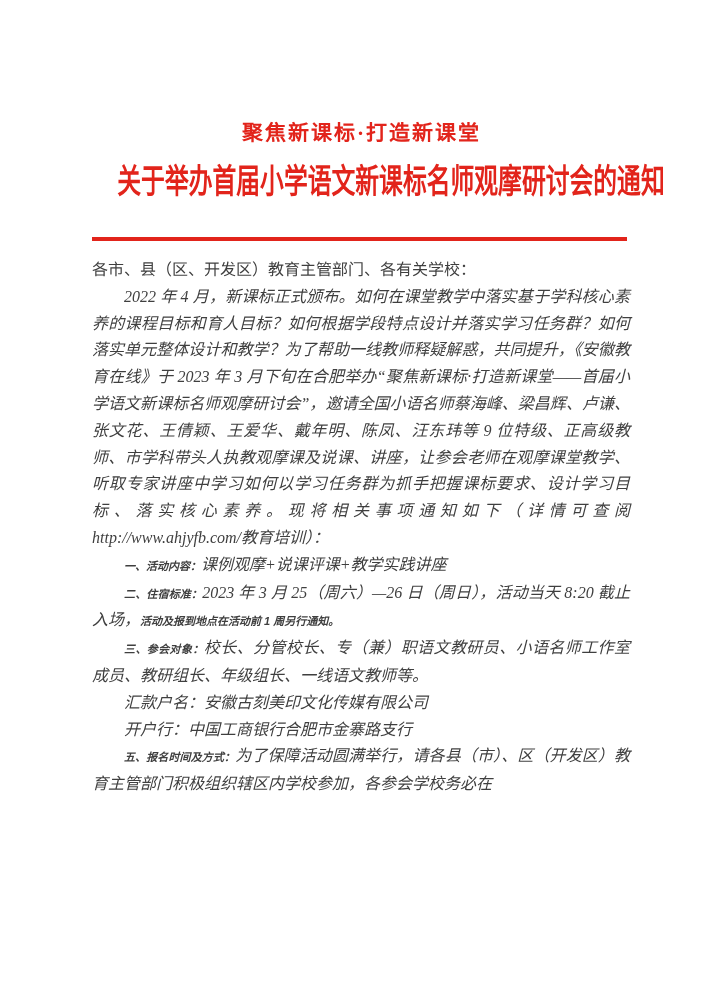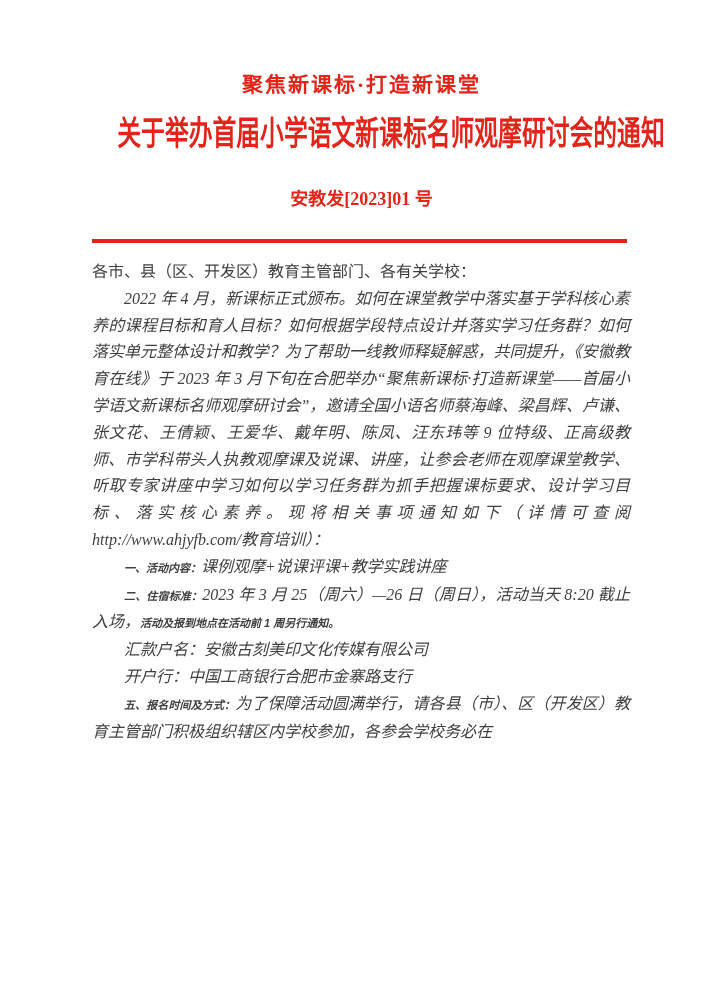--- a/index.html
+++ b/index.html
@@ -12,21 +12,21 @@
     width:723px;height:999px;
     background:#ffffff;
     font-family:"Liberation Serif","DejaVu Serif",serif;
   }
   .page{
     position:relative;
     box-sizing:border-box;
     width:723px;height:999px;
     background:var(--paper);
     overflow:hidden;
-    padding-top:72px;
+    padding-top:120px;
   }
   .kicker{
     text-align:center;
     font-size:21px;
     line-height:26px;
     font-weight:700;
     letter-spacing:2px;
     color:var(--accent);
   }
   .title-row{
@@ -80,27 +80,27 @@
 <body>
 
 <div class="page">
 
   <div class="kicker">聚焦新课标·打造新课堂</div>
 
   <div class="title-row">
     <span class="doc-title">关于举办首届小学语文新课标名师观摩研讨会的通知</span>
   </div>
 
-  <div class="doc-number">安教发[2023]01 号</div>
 
   <div class="header-rule"></div>
 
   <div class="doc-body">
       <p class="para"><span class="seg">各市、县（区、开发区）教育主管部门、各有关学校：</span></p>
       <p class="para indent"><span class="seg">2022 年 4 月，新课标正式颁布。如何在课堂教学中落实基于学科核心素养的课程目标和育人目标？如何根据学段特点设计并落实学习任务群？如何落实单元整体设计和教学？为了帮助一线教师释疑解惑，共同提升，《安徽教育在线》于 2023 年 3 月下旬在合肥举办“聚焦新课标·打造新课堂——首届小学语文新课标名师观摩研讨会”，邀请全国小语名师蔡海峰、梁昌辉、卢谦、张文花、王倩颖、王爱华、戴年明、陈凤、汪东玮等 9 位特级、正高级教师、市学科带头人执教观摩课及说课、讲座，让参会老师在观摩课堂教学、听取专家讲座中学习如何以学习任务群为抓手把握课标要求、设计学习目标、落实核心素养。现将相关事项通知如下（详情可查阅 http://www.ahjyfb.com/教育培训）：</span></p>
       <p class="para indent"><span class="seg bold">一、活动内容：</span><span class="seg">课例观摩+说课评课+教学实践讲座</span></p>
       <p class="para indent"><span class="seg bold">二、住宿标准：</span><span class="seg">2023 年 3 月 25（周六）—26 日（周日），活动当天 8:20 截止入场，</span><span class="seg bold">活动及报到地点在活动前 1 周另行通知。</span></p>
+      <p class="para indent"><span class="seg bold">三、参会对象：</span><span class="seg">校长、分管校长、专（兼）职语文教研员、小语名师工作室成员、教研组长、年级组长、一线语文教师等。</span></p>
       <p class="para indent"><span class="seg">汇款户名：安徽古刻美印文化传媒有限公司</span></p>
       <p class="para indent"><span class="seg">开户行：中国工商银行合肥市金寨路支行</span></p>
       <p class="para indent"><span class="seg bold">五、报名时间及方式：</span><span class="seg">为了保障活动圆满举行，请各县（市）、区（开发区）教育主管部门积极组织辖区内学校参加，各参会学校务必在</span></p>
     </div>
 
 </div>
 
 </body></html>

